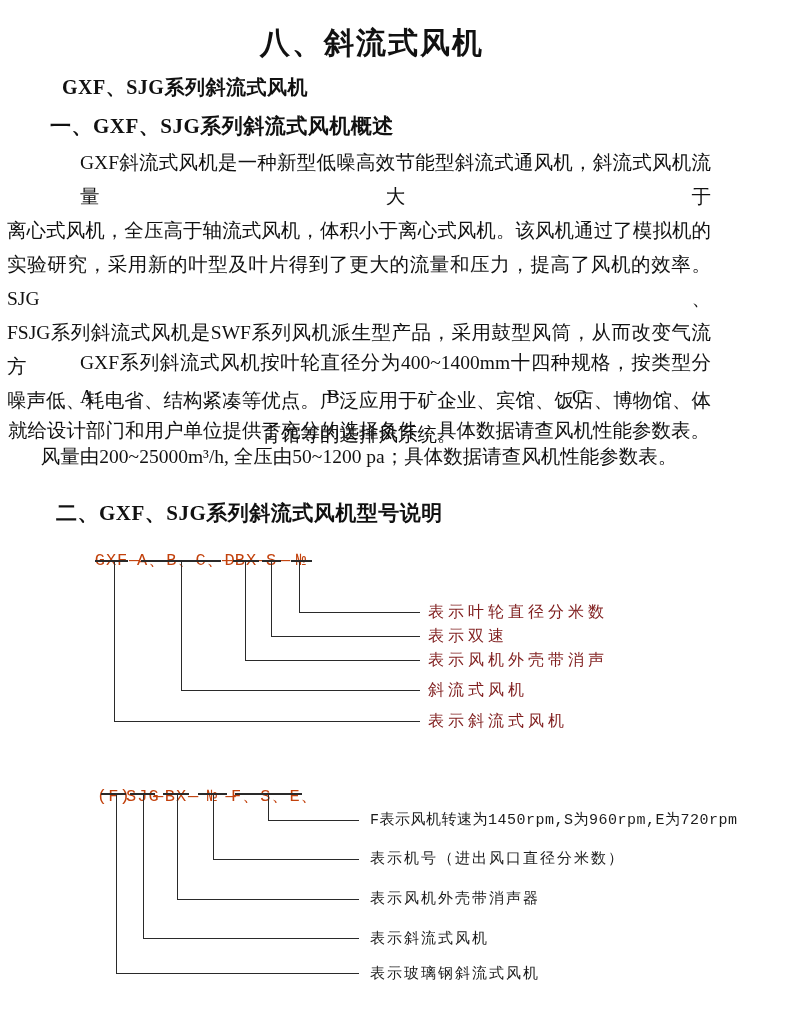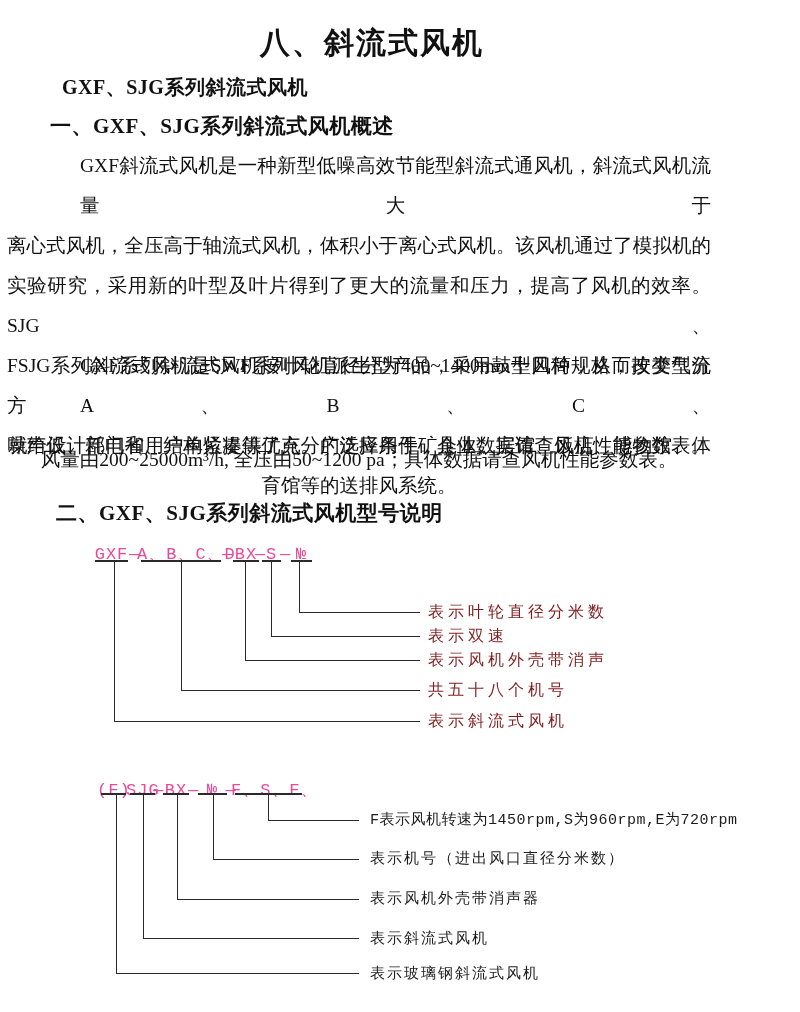--- a/index.html
+++ b/index.html
@@ -33,37 +33,37 @@
     font-size: 21px; font-weight: bold;
     letter-spacing: 0.5px;
     white-space: nowrap;
   }
   .h1 { left: 50px; top: 112px; }
   .h2 { left: 56px; top: 499px; }
 
   .para {
     left: 7px; width: 704px;
     font-size: 19.5px;
-    line-height: 40px;
+    line-height: 34px;
   }
   .p1 { top: 146px; }
   .p2 { top: 346px; }
   .p3 { top: 440px; }
   .bline { text-align: justify; text-align-last: justify; }
   .bline-last { text-align: center; }
   .ind { padding-left: 73px; }
 
   
   .fseg, .fdash {
     position: absolute;
-    top: 10px;
+    top: 16px;
     font-family: "Liberation Mono", "DejaVu Sans Mono", monospace;
     font-size: 17px;
     letter-spacing: 1px;
-    color: #ec4899;
+    color: #c2410c;
     text-align: center;
     white-space: nowrap;
     line-height: 22px;
   }
   .uline {
     position: absolute;
     height: 0;
     border-top: 2px solid #2a2a2a;
   }
   .conn {
@@ -142,21 +142,21 @@
 
   <div class="conn" style="left:299px;top:27px;width:120px;height:51px;"></div>
   <div class="conn" style="left:271px;top:27px;width:148px;height:75px;"></div>
   <div class="conn" style="left:245px;top:27px;width:174px;height:99px;"></div>
   <div class="conn" style="left:181px;top:27px;width:238px;height:129px;"></div>
   <div class="conn" style="left:114px;top:27px;width:305px;height:160px;"></div>
 
   <div class="dlabel1" style="top:68px;">表示叶轮直径分米数</div>
   <div class="dlabel1" style="top:92px;">表示双速</div>
   <div class="dlabel1" style="top:116px;">表示风机外壳带消声</div>
-  <div class="dlabel1" style="top:146px;">共五十八个机号</div>
+  <div class="dlabel1" style="top:146px;">斜流式风机</div>
   <div class="dlabel1" style="top:177px;">表示斜流式风机</div>
 </div>
 
 <div class="abs" style="left:0;top:770px;width:800px;height:230px;">
 
   <span class="fseg" style="left:97px;width:33px;">(F)</span>
   <span class="fseg" style="left:126px;width:33px;">SJG</span>
   <span class="fdash" style="left:150px;width:17px;">—</span>
   <span class="fseg" style="left:159px;width:34px;">BX</span>
   <span class="fdash" style="left:185px;width:17px;">—</span>

